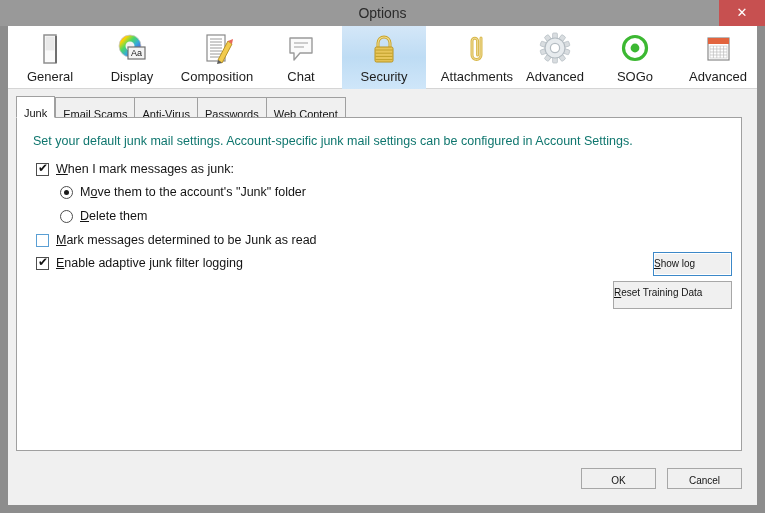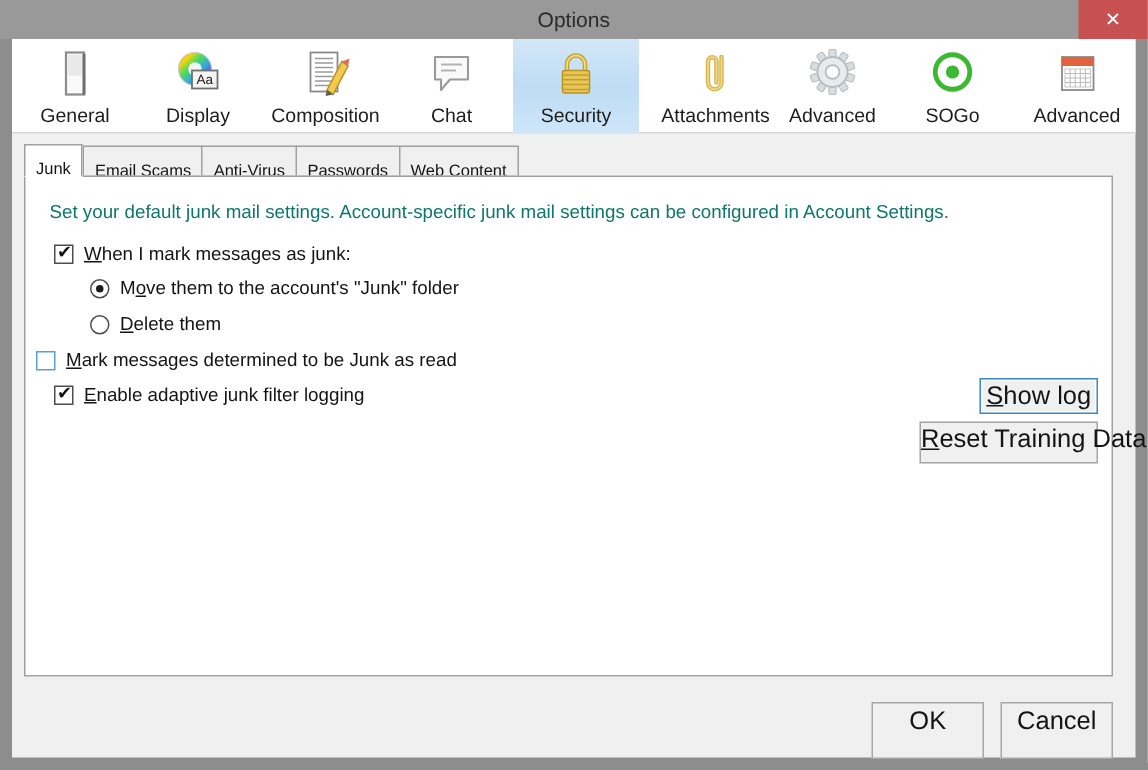--- a/index.html
+++ b/index.html
@@ -193,41 +193,40 @@
     color: #141414;
     font-family: "Liberation Sans", sans-serif;
   }
   .opt-label u { text-decoration: underline; }
   
   .sidebtn {
     position: absolute;
     box-sizing: border-box;
     background: #f0f0f0;
     border: 1px solid #a7a7a7;
-    font-size: 17px;
+    font-size: 10px;
     color: #141414;
-    text-align: center;
     cursor: pointer;
     font-family: "Liberation Sans", sans-serif;
     white-space: nowrap;
   }
   .sidebtn.focused {
     border: 1px solid #3c88c8;
     background: #f0f0f0;
     box-shadow: inset 0 0 0 1px #ffffff;
   }
   
   .btmbtn {
     position: absolute;
-    width: 75px; height: 38px;
+    width: 75px; height: 21px;
     line-height: 23px;
     box-sizing: border-box;
     background: #f0f0f0;
     border: 1px solid #a7a7a7;
-    font-size: 17px;
+    font-size: 10px;
     color: #141414;
     text-align: center;
     cursor: pointer;
     font-family: "Liberation Sans", sans-serif;
   }
 </style>
 </head>
 <body>
 
 <div id="window">
@@ -399,21 +398,21 @@
     <div class="opt-row" style="left: 60px; top: 185px; text-align: right;">
       <div class="rb">
         <span class="dot"></span>
       </div>
       <span class="opt-label">M<u>o</u>ve them to the account's "Junk" folder</span>
     </div>
     <div class="opt-row" style="left: 60px; top: 209px;">
       <div class="rb"></div>
       <span class="opt-label"><u>D</u>elete them</span>
     </div>
-    <div class="opt-row" style="left: 24px; top: 233px; justify-content: center;">
+    <div class="opt-row" style="left: 36px; top: 233px; justify-content: center;">
       <div class="cb hover"></div>
       <span class="opt-label"><u>M</u>ark messages determined to be Junk as read</span>
     </div>
     <div class="opt-row" style="left: 36px; top: 256px;">
       <div class="cb">
         <span class="tick">✔</span>
       </div>
       <span class="opt-label"><u>E</u>nable adaptive junk filter logging</span>
     </div>
     <div class="sidebtn focused" style="left: 653px; top: 252px; width: 79px; height: 24px; line-height: 22px;"><u>S</u>how log</div>

